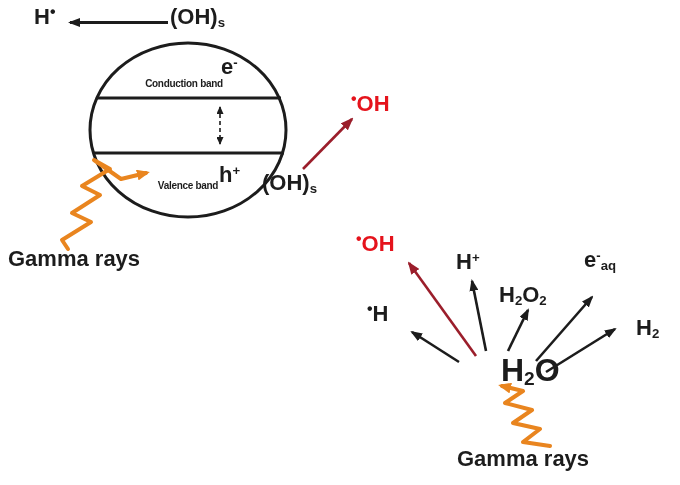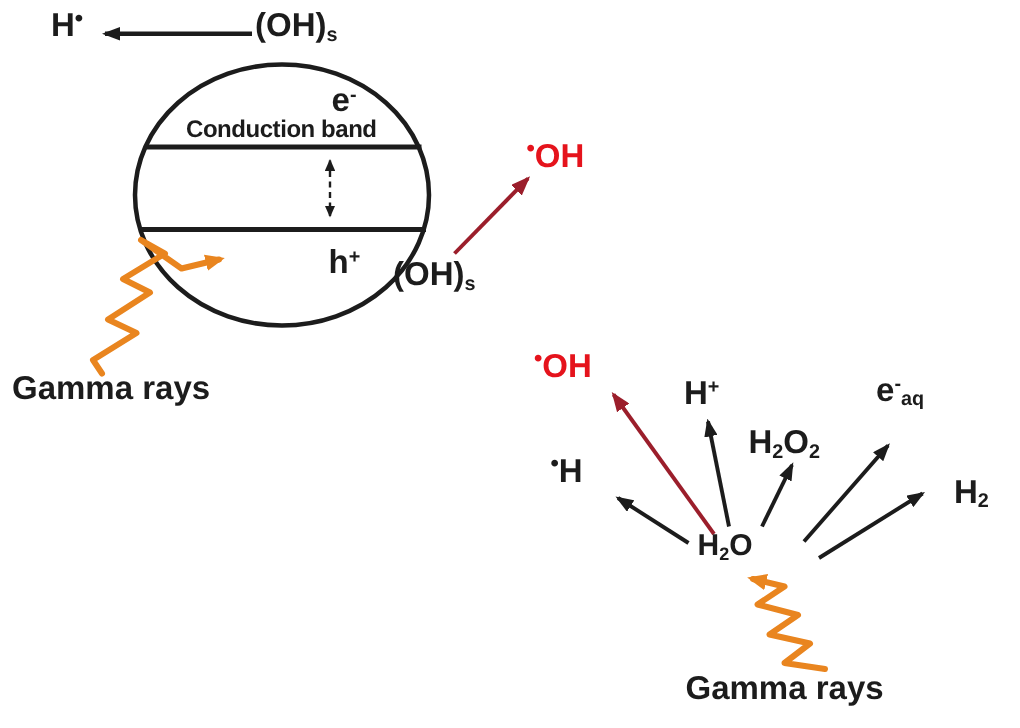--- a/index.html
+++ b/index.html
@@ -7,22 +7,22 @@
     position:relative;width:680px;height:485px;background:#fff;overflow:hidden;
     font-family:"Liberation Sans",sans-serif;color:var(--black,#1c1c1c);
   }
   #overlay{position:absolute;left:0;top:0;}
   .lbl{
     position:absolute;line-height:1;white-space:nowrap;
     font-weight:700;font-size:22px;color:var(--black,#1c1c1c);
   }
   .rg{font-weight:700;}
   .red{color:var(--red,#e5131c);}
-  .band{font-size:16px;letter-spacing:-0.3px;text-align:center;}
-  .big{font-size:20px;}
+  .band{font-size:10px;letter-spacing:-0.3px;text-align:center;}
+  .big{font-size:32px;margin-left:36px;}
   .sup{font-size:60%;position:relative;top:-0.55em;}
   .sub{font-size:60%;position:relative;top:0.22em;}
   .dot{font-size:72%;position:relative;top:-0.42em;}
   svg line,svg path,svg ellipse{fill:none;}
 </style>
 </head>
 <body>
 
 <div id="figure">
 
@@ -74,20 +74,21 @@
   <div class="lbl rg" style="left:221px;top:56px">
     <span>e</span><span class="sup">-</span>
   </div>
 
   <div class="lbl band" style="left:124px;top:79px;width:120px">Conduction band</div>
 
   <div class="lbl" style="left:219px;top:164px">
     <span>h</span><span class="sup">+</span>
   </div>
 
+  <div class="lbl band" style="left:140px;top:181px;width:96px">Valence band</div>
 
   <div class="lbl rg" style="left:262px;top:172px">
     <span>(OH)</span><span class="sub">s</span>
   </div>
 
   <div class="lbl red" style="left:351px;top:93px">
     <span class="dot">•</span><span>OH</span>
   </div>
 
   <div class="lbl" style="left:8px;top:248px">Gamma rays</div>

